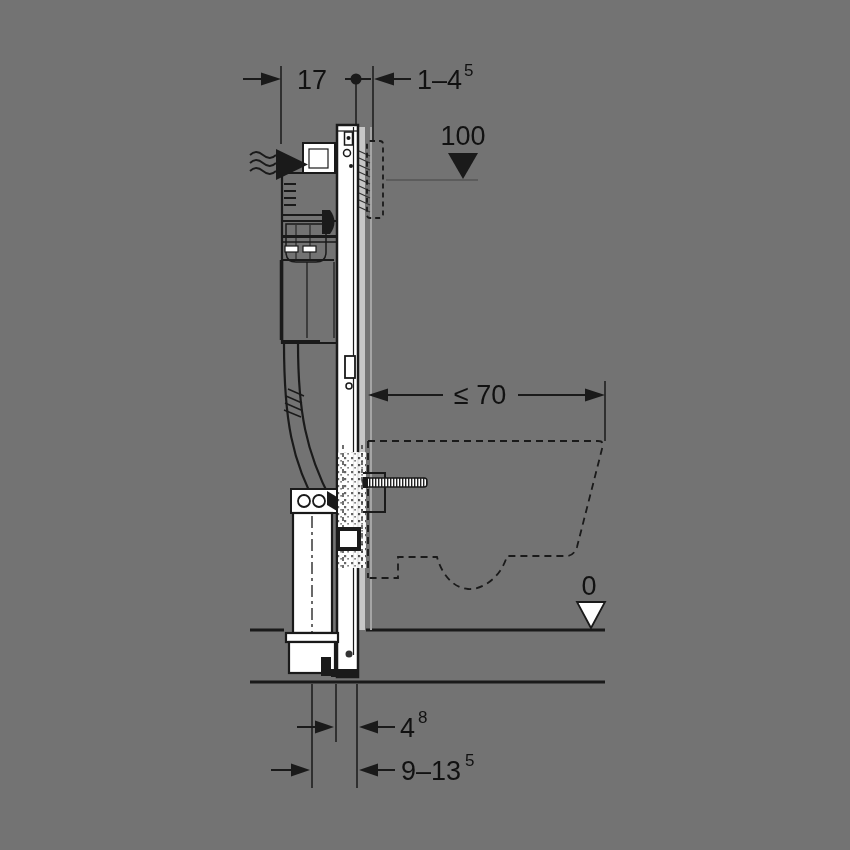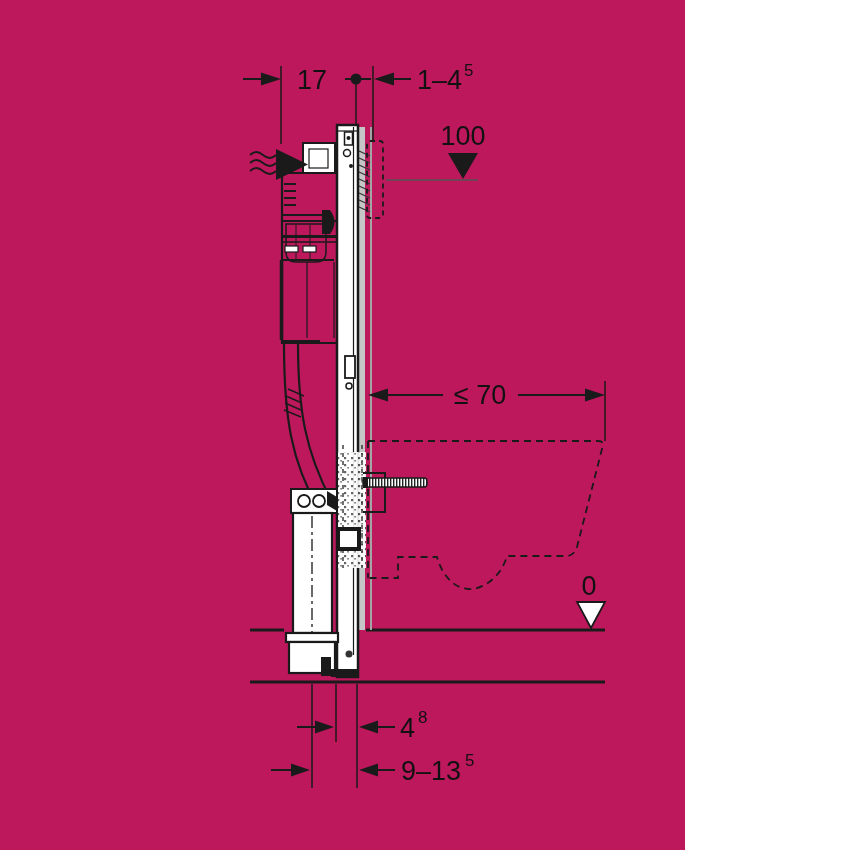--- a/index.html
+++ b/index.html
@@ -1,16 +1,16 @@
 <!DOCTYPE html>
 <html><head>
 <meta charset="utf-8">
 <style>
   html,body{margin:0;padding:0;background:#ffffff;}
-  .canvas{position:relative;width:685px;height:850px;background:#be185d;overflow:hidden;
+  .canvas{position:relative;width:850px;height:850px;background:#737373;overflow:hidden;
           font-family:"Liberation Sans",sans-serif;}
   svg{display:block;}
   text{font-family:"Liberation Sans","DejaVu Sans",sans-serif;fill:#111;}
   .dim{font-size:27px;}
   .sup{font-size:17px;}
   .ln{stroke:#1a1a1a;fill:none;}
 </style>
 </head>
 <body>
 

